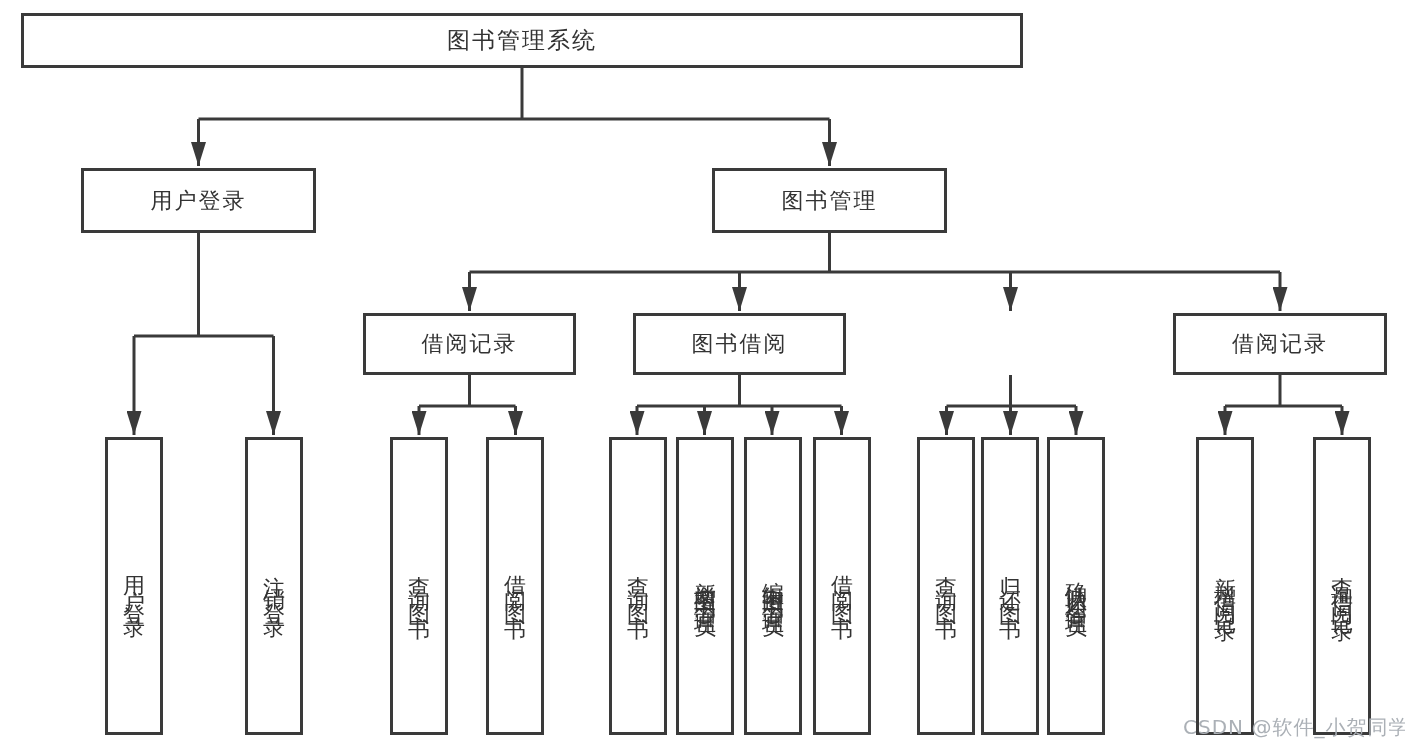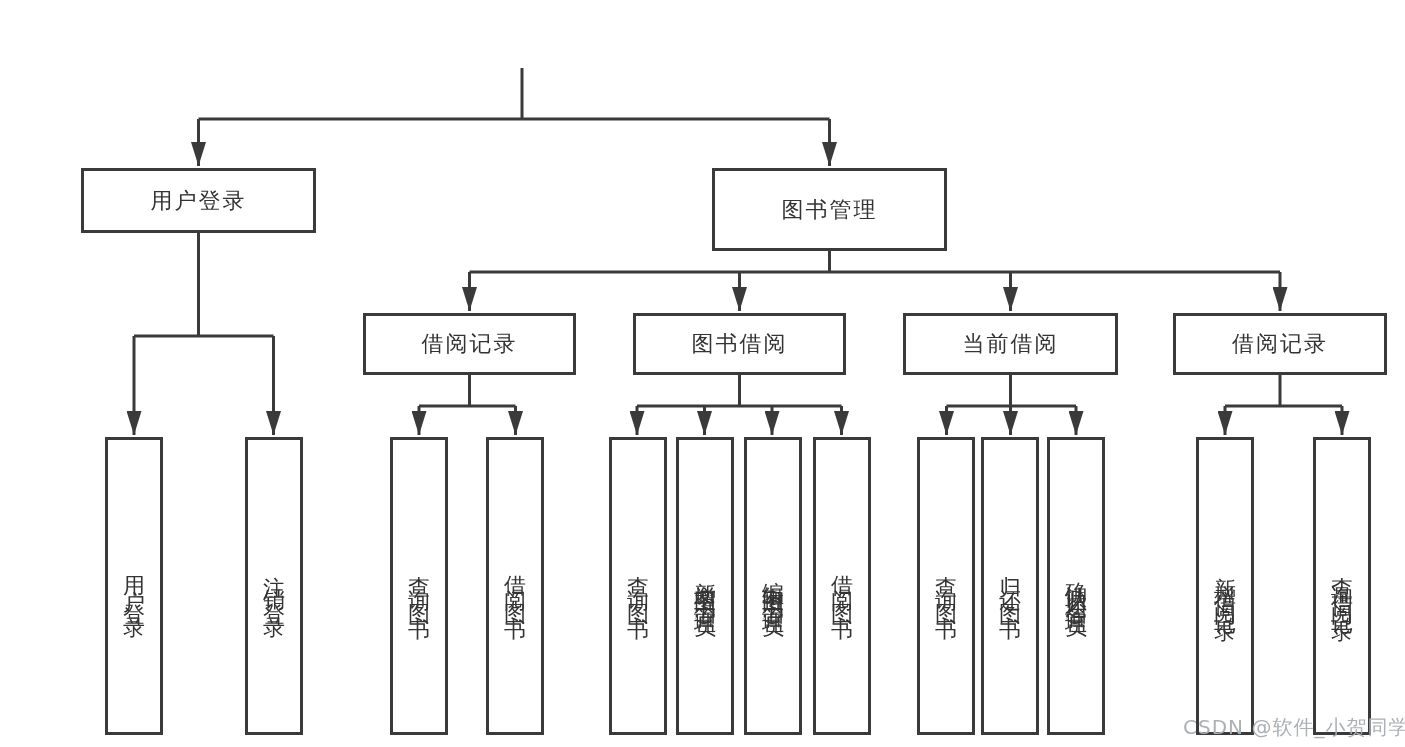--- a/index.html
+++ b/index.html
@@ -76,36 +76,36 @@
     <path d="M946.5 406 V435" marker-end="url(#arrow)"></path>
     <path d="M1010.5 406 V435" marker-end="url(#arrow)"></path>
     <path d="M1076 406 V435" marker-end="url(#arrow)"></path>
 
     <path d="M1280 375 V406"></path>
     <path d="M1225 406 H1342"></path>
     <path d="M1225 406 V435" marker-end="url(#arrow)"></path>
     <path d="M1342 406 V435" marker-end="url(#arrow)"></path>
   </svg>
 
+  <div class="node root" style="left:21px;top:13px;width:1002px;height:55px;">
+    <span>图书管理系统</span>
+  </div>
 
   <div class="node" style="left:81px;top:168px;width:235px;height:65px;">
     <span>用户登录</span>
   </div>
-  <div class="node" style="left:712px;top:168px;width:235px;height:83px;">
+  <div class="node" style="left:712px;top:168px;width:235px;height:65px;">
     <span>图书管理</span>
   </div>
 
   <div class="node" style="left:363px;top:313px;width:213px;height:62px;">
     <span>借阅记录</span>
   </div>
   <div class="node" style="left:633px;top:313px;width:213px;height:62px;">
     <span>图书借阅</span>
-  </div>
-  <div class="node" style="left:903px;top:313px;width:215px;height:62px;">
-    <span>当前借阅</span>
   </div>
   <div class="node" style="left:1173px;top:313px;width:214px;height:62px;">
     <span>借阅记录</span>
   </div>
 
   <div class="node leaf" style="left:105px;top:437px;width:58px;height:298px;">
     <span class="vt vt-s">用户登录</span>
   </div>
   <div class="node leaf" style="left:245px;top:437px;width:58px;height:298px;">
     <span class="vt vt-s">注销登录</span>

